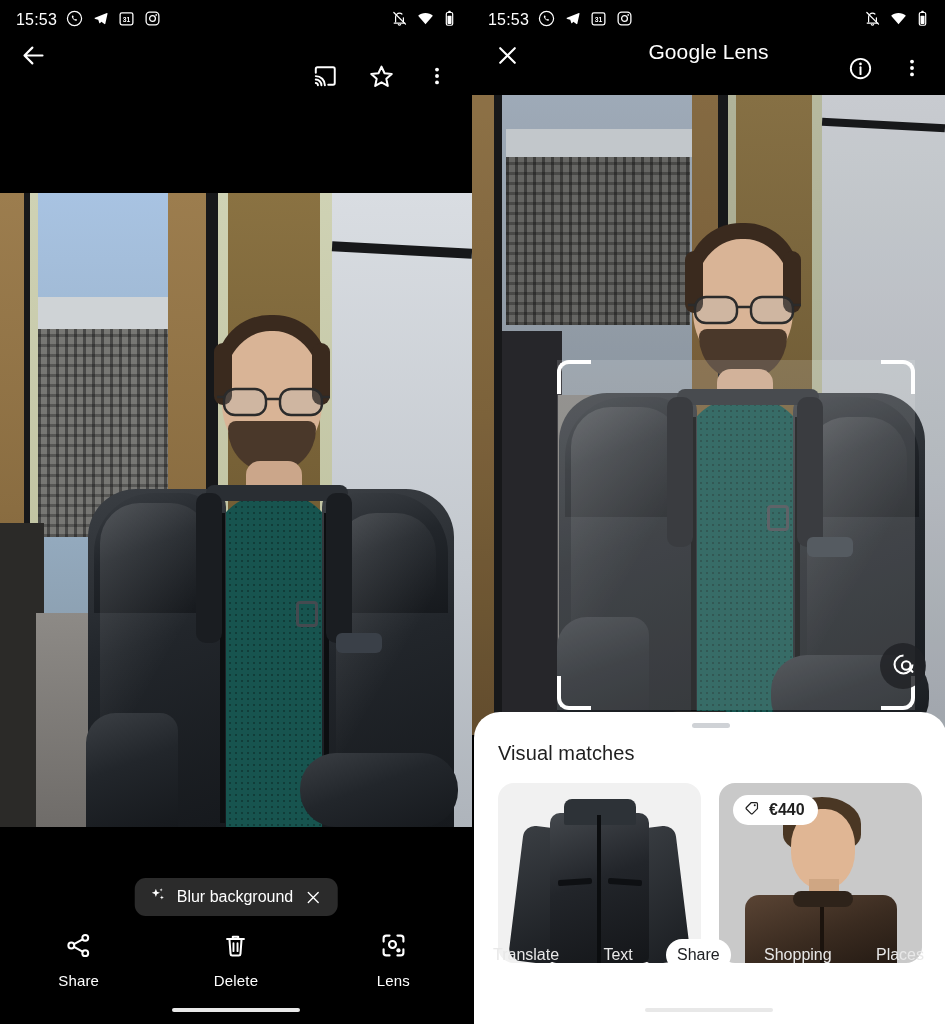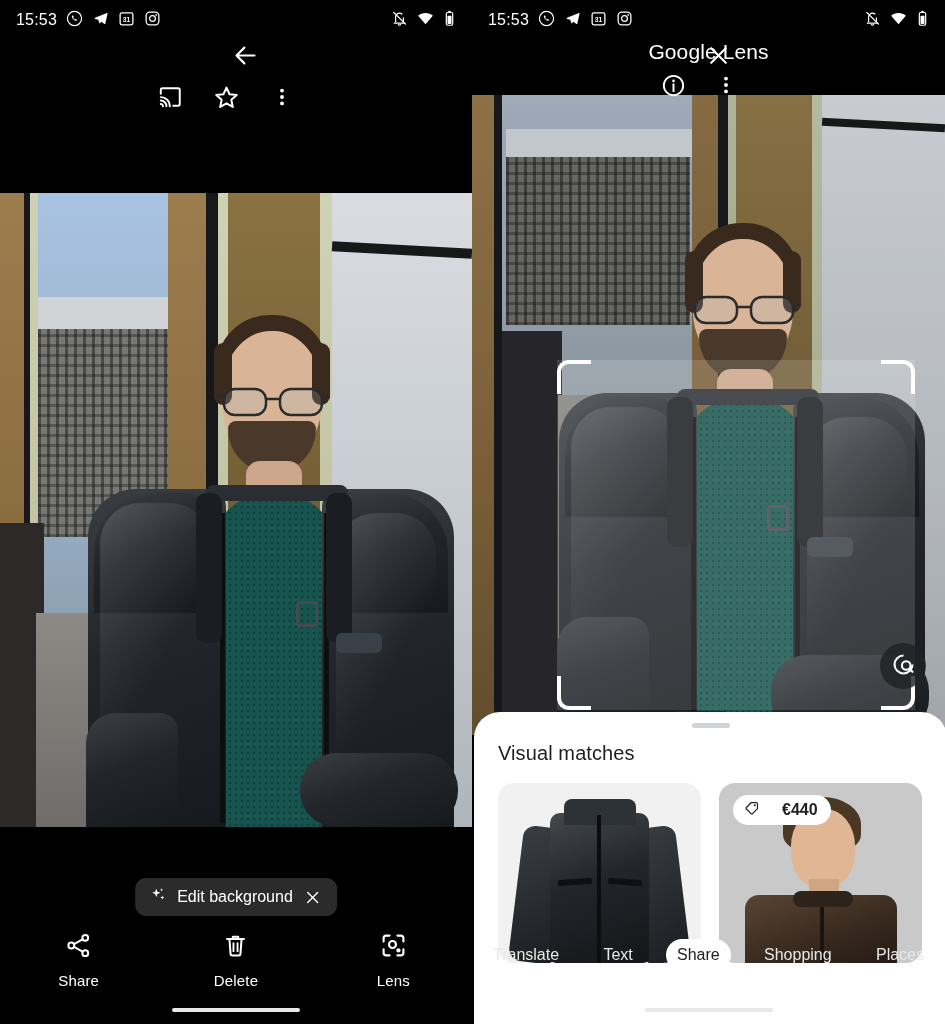--- a/index.html
+++ b/index.html
@@ -15,21 +15,21 @@
   .statusbar { position:absolute; top:0; left:0; right:0; height:40px;
                display:flex; align-items:center; justify-content:space-between;
                padding:0 16px; background:#000; z-index:40; }
   .sb-left { display:flex; align-items:center; gap:9px; }
   .sb-time { font-size:16px; font-weight:500; letter-spacing:.2px; }
   .sb-right { display:flex; align-items:center; gap:9px; }
   .sbicon { display:block; }
 
   
   .appbar { position:absolute; top:40px; left:0; right:0; height:72px;
-            display:flex; align-items:center; z-index:40;flex-direction:column; }
+            display:flex; z-index:40; }
   .appbar-left { padding-left:18px; }
   .appbar-spacer { flex:1; }
   .appbar-actions { display:flex; align-items:center; gap:26px; padding-right:20px; }
   .iconbtn { display:flex; align-items:center; justify-content:center;
              width:30px; height:30px; cursor:pointer; }
   .lens-title { position:absolute; left:0; right:0; text-align:center;
                 font-size:21px; font-weight:400; letter-spacing:.1px;
                 pointer-events:none; }
 
   
@@ -88,21 +88,21 @@
   .sheet-handle { width:38px; height:5px; border-radius:3px; background:#cfd2d6;
                   margin:11px auto 0; }
   .sheet-title { color:#1f1f1f; font-size:20px; font-weight:500;
                  padding:14px 0 0 24px; letter-spacing:.1px; }
   .cards { display:flex; gap:18px; padding:18px 0 0 24px; }
   .card { position:relative; width:203px; height:180px; border-radius:16px;
           overflow:hidden; cursor:pointer; flex:none; }
   .card-a { background:#f1f1f1; }
   .card-b { background:#c9c9c9; }
   .price-pill { position:absolute; left:14px; top:12px; height:30px;
-                display:flex; align-items:center; gap:22px; padding:0 13px 0 11px;
+                display:flex; align-items:center; gap:9px; padding:0 13px 0 11px;
                 background:#fff; border-radius:16px; color:#1f1f1f;
                 font-size:16px; font-weight:600; z-index:3; }
 
   
   .pj { position:absolute; }
   .pj-body { background:linear-gradient(160deg,#44484d,#22252a 45%,#141619); border-radius:10px 10px 6px 6px; }
   .pj-collar { background:#2d3237; border-radius:8px 8px 2px 2px; }
   .pj-sleeve { background:linear-gradient(150deg,#3a3e43,#1a1d21); border-radius:12px; }
   .pj-zip { background:#0b0d0f; }
   .pj-pocket { background:#0e1013; border-radius:2px; }
@@ -282,21 +282,21 @@
     </div>
 
     <div class="chip">
       <span>
         <svg width="18" height="18" viewBox="0 0 24 24">
             <path d="M9.5 3.5l1.5 4 4 1.5-4 1.5-1.5 4-1.5-4-4-1.5 4-1.5z" fill="#fff"></path>
             <path d="M17.5 12.5l.8 2 2 .8-2 .8-.8 2-.8-2-2-.8 2-.8z" fill="#fff"></path>
             <path d="M16.5 3l.6 1.6 1.6.6-1.6.6-.6 1.6-.6-1.6-1.6-.6 1.6-.6z" fill="#fff"></path>
           </svg>
       </span>
-      <span>Edit background</span>
+      <span>Blur background</span>
       <span class="chip-x">
         <svg width="17" height="17" viewBox="0 0 24 24">
             <path d="M5 5l14 14M19 5L5 19" stroke="#fff" stroke-width="1.9" stroke-linecap="round"></path>
           </svg>
       </span>
     </div>
 
     <div class="actions">
       <div class="action">
         <span>

